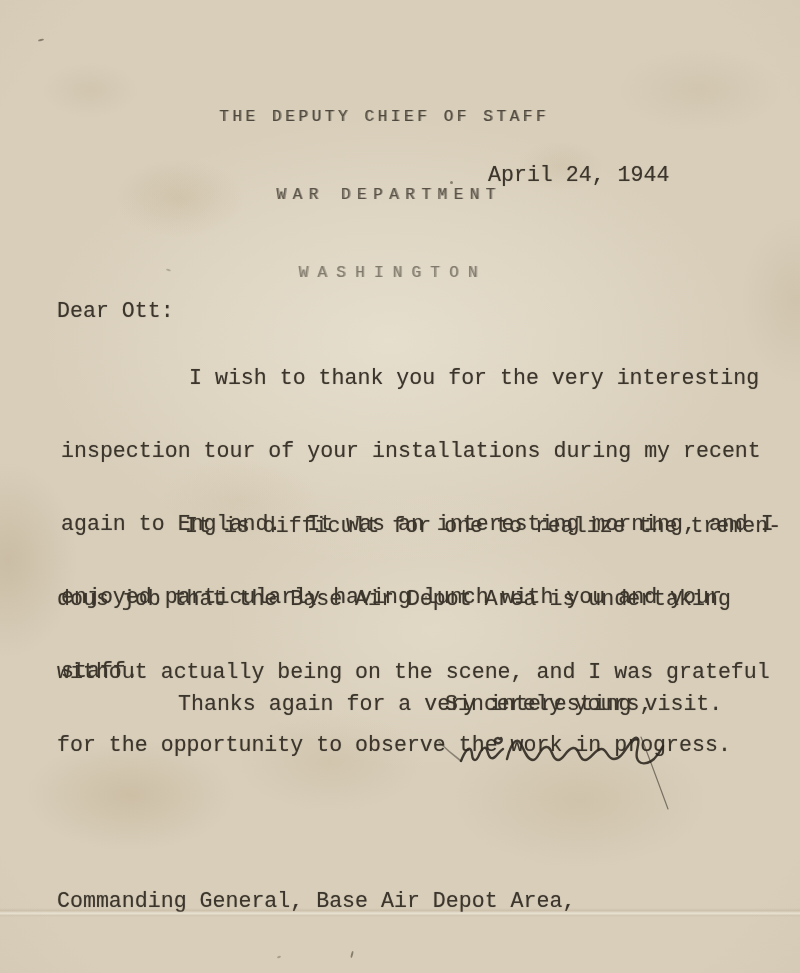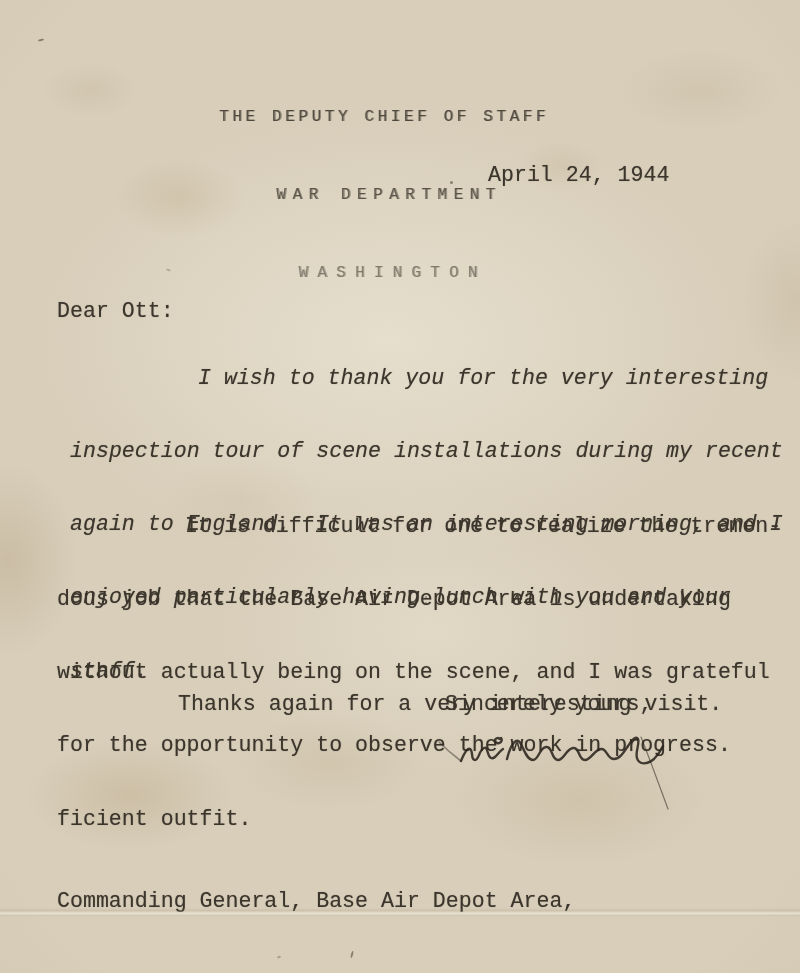--- a/index.html
+++ b/index.html
@@ -34,21 +34,21 @@
     font-size:16px;line-height:26px;white-space:pre;
     color:rgba(58,52,44,0.78);
     filter:blur(0.5px);
     text-shadow:1.2px 0.4px 0 rgba(58,52,44,0.45), -0.6px 0 0 rgba(216,206,186,0.5);
   }
   .lh-1{letter-spacing:3.6px;padding-left:4px;}
   .lh-2{letter-spacing:6.5px;padding-left:14px;opacity:0.92;}
   .lh-3{letter-spacing:9.2px;padding-left:9px;opacity:0.66;margin-left:12px;}
   .date-line{top:163px;left:488px;}
   .salutation{top:263px;left:57px;margin-top:36px;}
-  .para-1{top:317px;left:70px;font-style:italic;}
+  .para-1{top:317px;left:61px;}
   .para-2{top:465px;left:57px;}
   .para-3{top:643px;left:178px;}
   .line.first{padding-left:128px;}
   .closing{top:692px;left:445px;}
   .recipient{top:838px;left:57px;line-height:25.4px;}
   .signature-svg{position:absolute;top:722px;left:425px;}
   .crease{
     position:absolute;left:0;top:908px;width:800px;height:9px;
     background:linear-gradient(to bottom, rgba(133,110,76,0) 0%, rgba(133,110,76,0.13) 30%, rgba(248,243,231,0.55) 58%, rgba(133,110,76,0.08) 85%, rgba(133,110,76,0) 100%);
   }
@@ -71,32 +71,31 @@
     <div class="lh-2">WAR DEPARTMENT</div>
     <div class="lh-3">WASHINGTON</div>
   </div>
 
   <div class="typed date-line">April 24, 1944</div>
 
   <div class="typed salutation">Dear Ott:</div>
 
   <div class="typed para-1">
     <div class="line first">I wish to thank you for the very interesting</div>
-    <div class="line">inspection tour of scene installations during my recent</div>
+    <div class="line">inspection tour of your installations during my recent</div>
     <div class="line">again to England.  It was an interesting morning, and I</div>
     <div class="line">enjoyed particularly having lunch with you and your</div>
     <div class="line">staff.</div>
   </div>
 
   <div class="typed para-2">
     <div class="line first">It is difficult for one to realize the tremen-</div>
     <div class="line">dous job that the Base Air Depot Area is undertaking</div>
     <div class="line">without actually being on the scene, and I was grateful</div>
     <div class="line">for the opportunity to observe the work in progress.</div>
-    <div class="line">ficient outfit.</div>
   </div>
 
   <div class="typed para-3">
     <div class="line">Thanks again for a very interesting visit.</div>
   </div>
 
   <div class="typed closing">Sincerely yours,</div>
 
   <svg class="signature-svg" width="260" height="95" viewBox="0 0 260 95" aria-label="McNarney">
     <g fill="none" stroke="#2b261f" stroke-linecap="round" stroke-linejoin="round">

